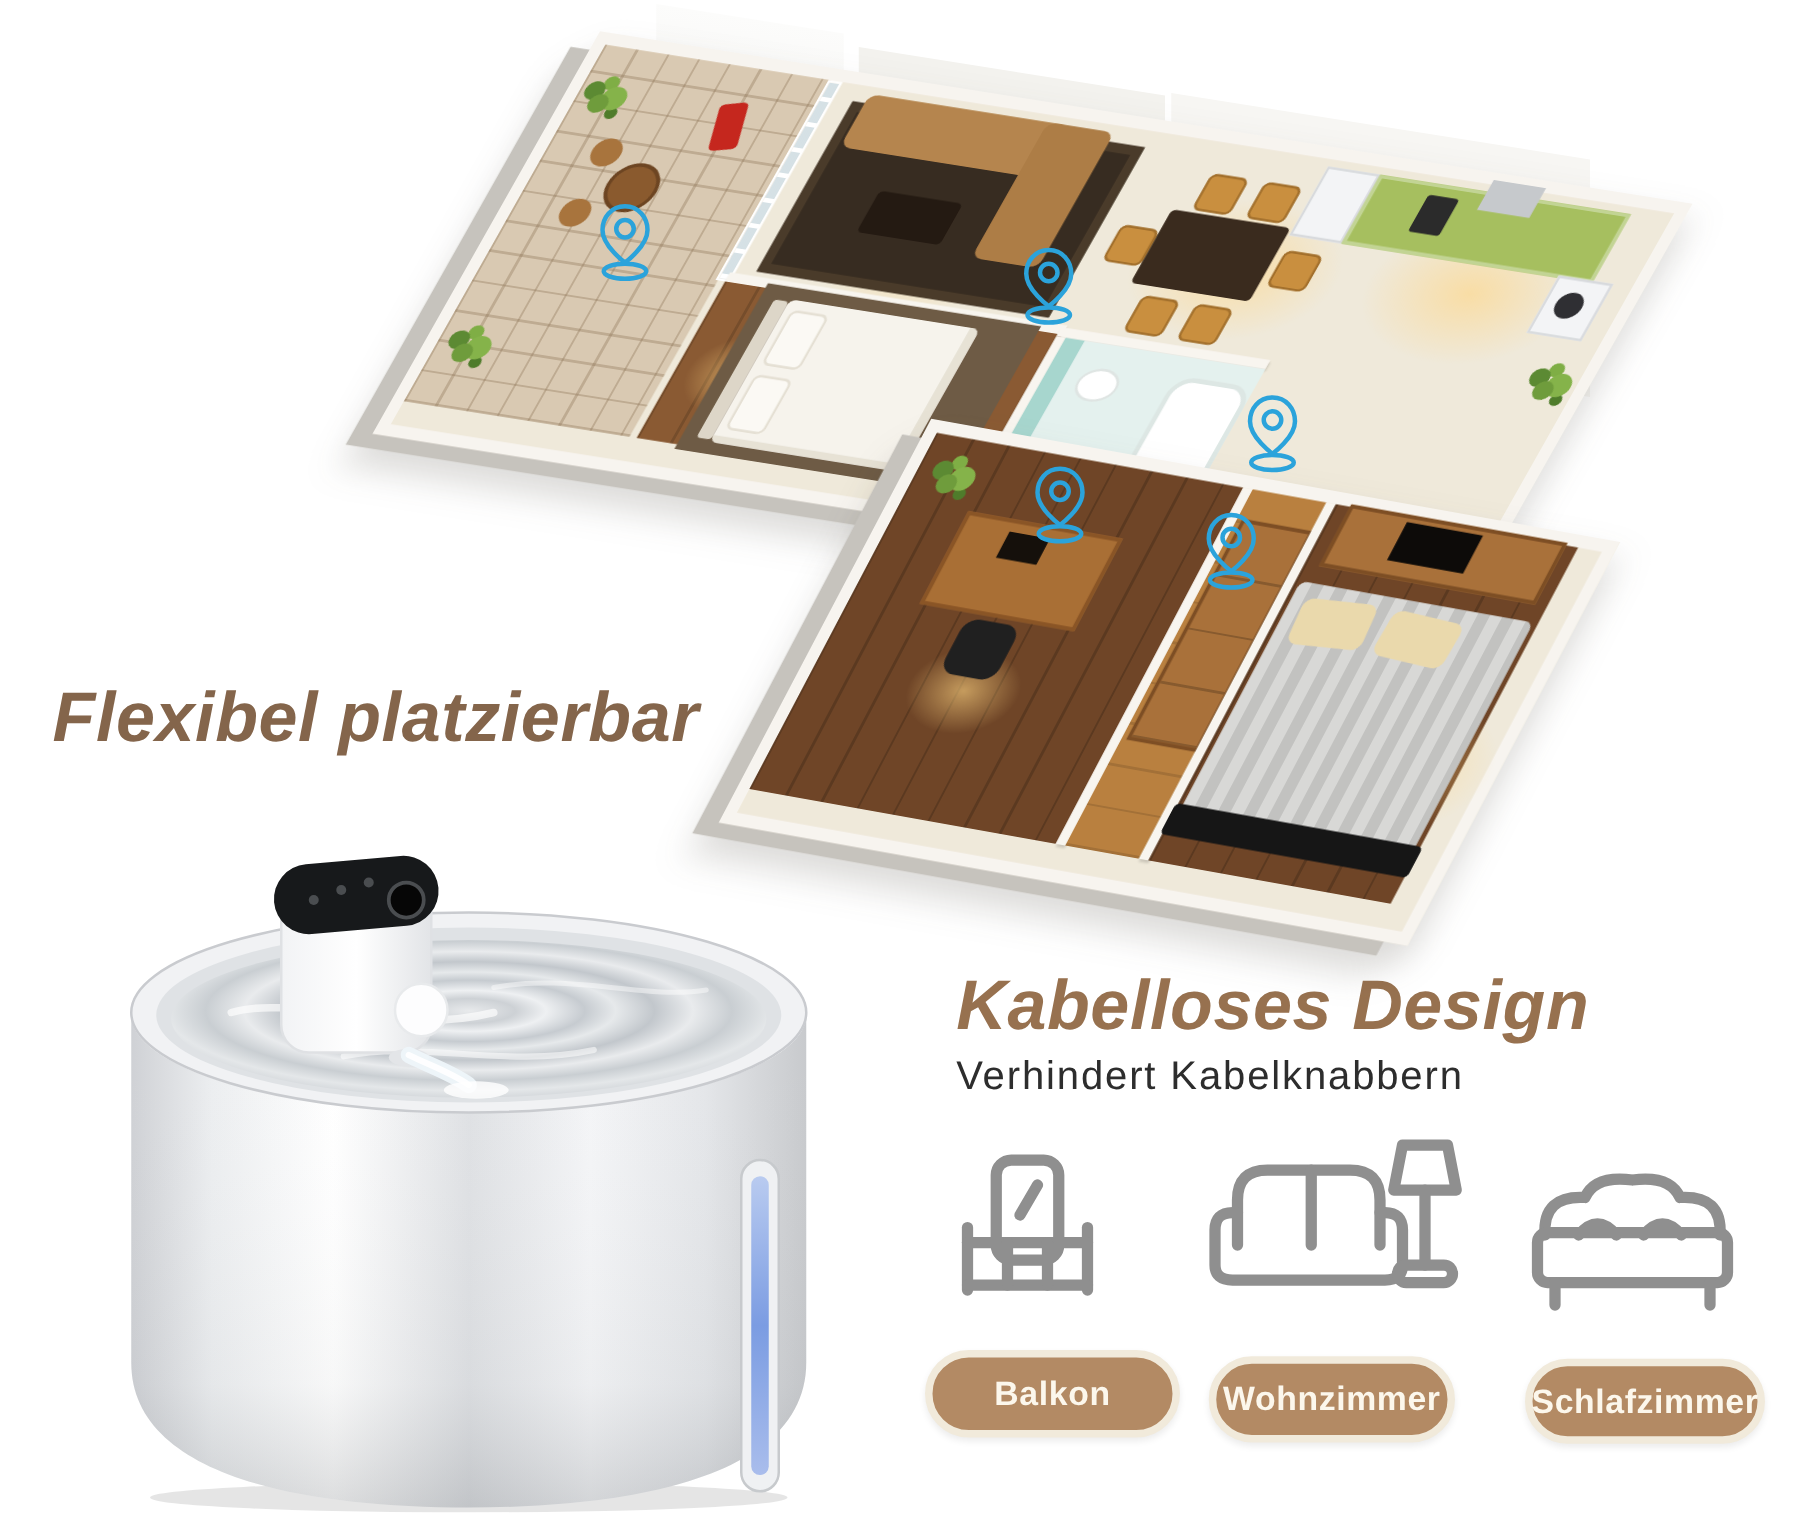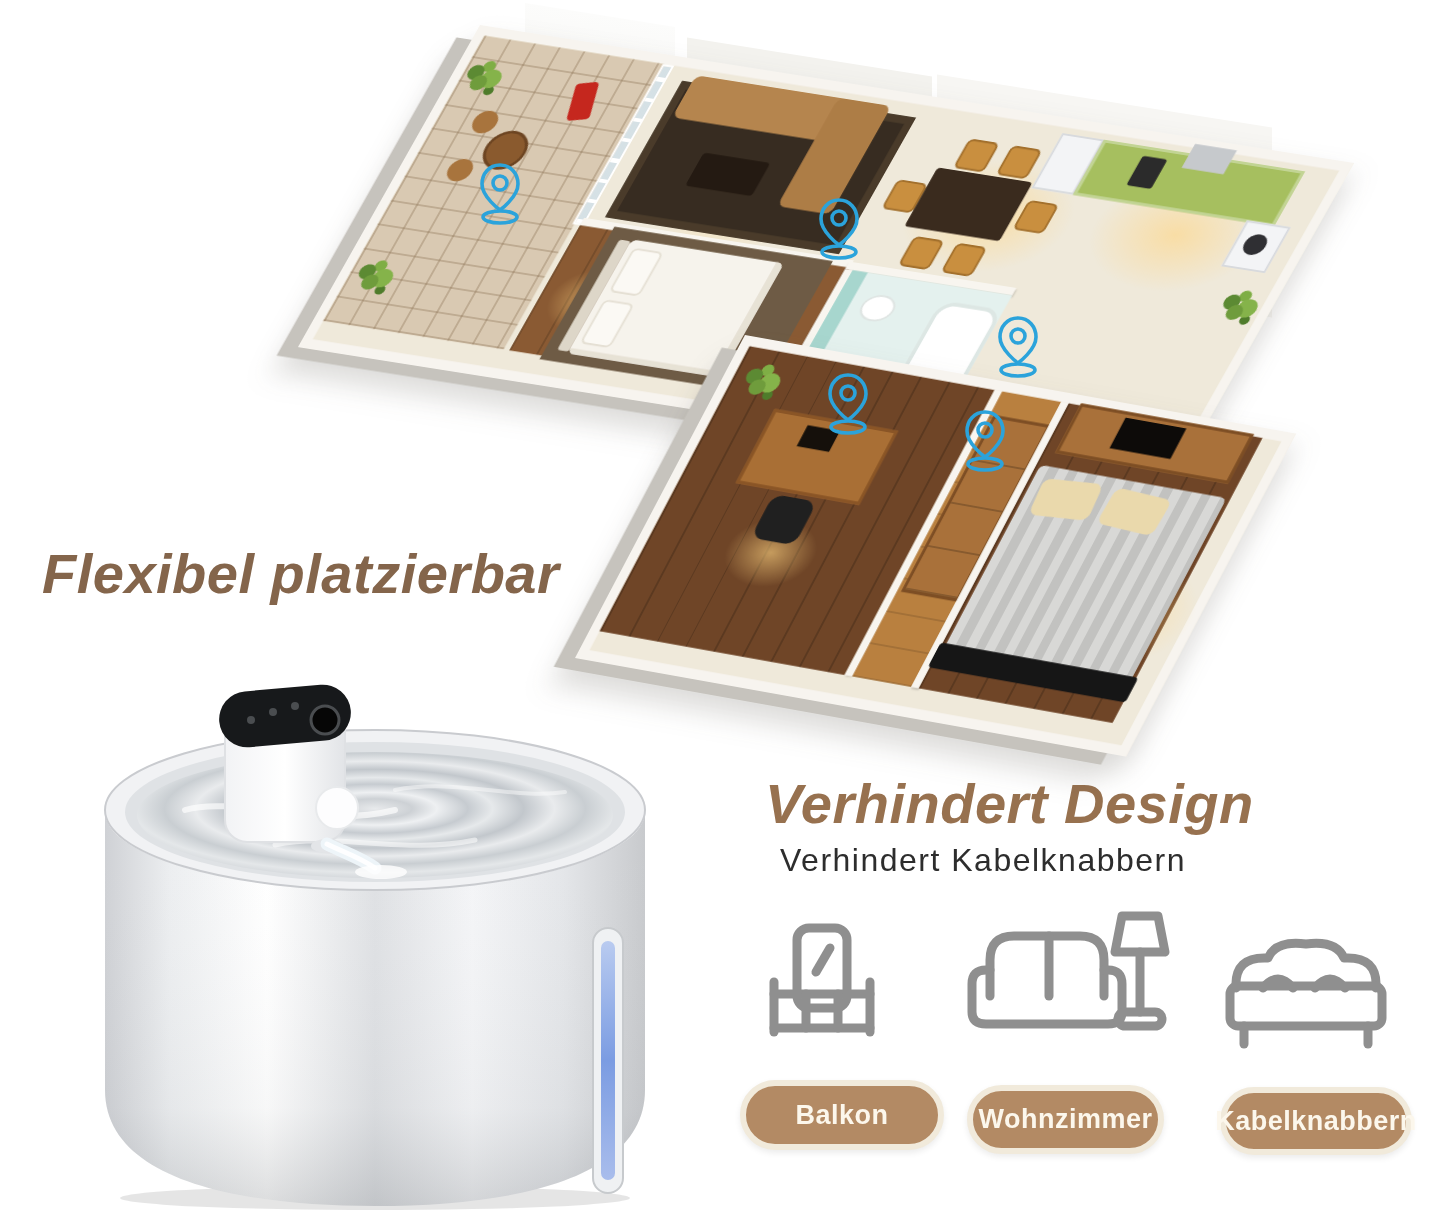--- a/index.html
+++ b/index.html
@@ -31,21 +31,21 @@
   .pin{position:absolute;z-index:6;width:48px;height:66px;}
 
   
   .headline{position:absolute;}
   .headline h2{margin:0;font-size:56px;line-height:1.02;font-weight:700;letter-spacing:.5px;font-style:italic;}
   .headline p{margin:10px 0 0 2px;font-size:32px;font-weight:400;letter-spacing:1.5px;color:var(--subtitle-dark,#2d2d2d);}
   .headline-left{left:42px;top:545px;}
   .headline-left h2{color:var(--heading-brown,#84654b);}
   .headline-right{left:765px;top:775px;}
   .headline-right h2{color:var(--heading-brown-right,#97714f);}
-  .headline-right p{margin-left:15px;}
+  .headline-right p{margin-left:0;}
 
   
   .fountain{position:absolute;left:75px;top:660px;width:595px;height:550px;}
 
   
   .badge-icon{position:absolute;}
   .badge-icon svg{stroke:var(--icon-gray,#8f8f8f);fill:none;stroke-linecap:round;stroke-linejoin:round;}
   .pill{position:absolute;display:flex;align-items:center;justify-content:center;
         background:var(--badge-fill,#b38a64);border:6px solid var(--badge-border,#f1eadb);
         border-radius:999px;color:var(--badge-text,#fcf7ec);font-weight:700;font-size:27px;
@@ -238,21 +238,21 @@
     <path d="M252,184 C268,192 286,198 300,208" stroke="#eef5fa" stroke-width="13" fill="none" opacity=".95" stroke-linecap="round"></path>
     <path d="M252,184 C268,192 286,198 300,208" stroke="#ffffff" stroke-width="5" fill="none" opacity=".9" stroke-linecap="round"></path>
     <ellipse cx="306" cy="212" rx="26" ry="7" fill="rgba(255,255,255,.8)"></ellipse>
     <g>
       <rect x="518" y="268" width="30" height="265" rx="15" fill="#eff1f3" stroke="#c7cacd" stroke-width="2"></rect>
       <rect x="526" y="281" width="14" height="239" rx="7" fill="url(#levelbar)"></rect>
     </g>
   </svg>
 
   <div class="headline headline-right">
-    <h2>Verhindert Design</h2>
+    <h2>Kabelloses Design</h2>
     <p>Verhindert Kabelknabbern</p>
   </div>
 
   <div class="badge-icon" style="left:762px;top:922px;width:120px;height:130px;">
     <svg viewBox="0 0 120 130" width="120" height="130" stroke-width="9">
       <rect x="35" y="6" width="50" height="80" rx="12"></rect>
       <path d="M68,26 L54,50"></path>
       <path d="M12,60 V110"></path>
         <path d="M108,60 V110"></path>
       <path d="M12,72 H108"></path>
@@ -282,16 +282,16 @@
     </svg>
   </div>
 
   <div class="pill" style="left:967px;top:1085px;width:185px;height:57px;">
     <span>Wohnzimmer</span>
   </div>
   <div class="pill" style="left:740px;top:1080px;width:192px;height:58px;">
     <span>Balkon</span>
   </div>
   <div class="pill" style="left:1220px;top:1087px;width:180px;height:56px;">
-    <span>Kabelknabbern</span>
+    <span>Schlafzimmer</span>
   </div>
 
 </div>
 
 </body></html>

